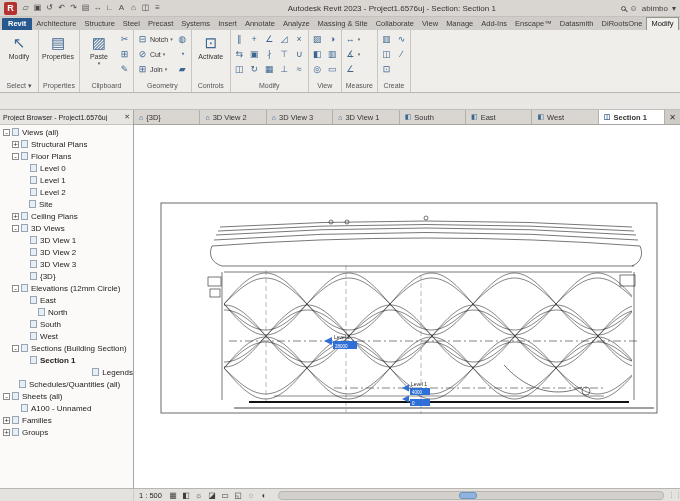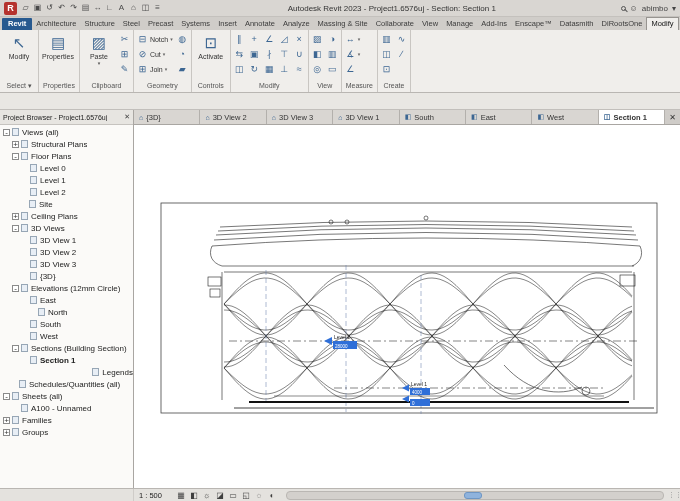--- a/index.html
+++ b/index.html
@@ -75,21 +75,21 @@
   .lvl-name{font-size:5px;fill:#222}
   .lvl-val{font-size:4.5px;fill:#fff}
   .lvl-box{fill:#2f6fd8}
   .lvl-flag{fill:#2f6fd8}
   svg text{font-family:"Liberation Sans",sans-serif}
 
   
   .statusbar{height:13px;background:#e4e2de;border-top:1px solid #b9b6b2;display:flex;align-items:center}
   .sb-left{width:134px;height:100%;border-right:1px solid #cfccc8;flex:none}
   .vcb{display:flex;align-items:center;gap:3px;padding:0 5px;height:100%}
-  .scale{font-size:7.5px;color:#222;margin-right:11px;white-space:nowrap}
+  .scale{font-size:7.5px;color:#222;margin-right:3px;white-space:nowrap}
   .vcbicon{font-size:8px;color:#3f3f3f;width:10px;text-align:center}
   .hscroll{flex:1;height:9px;background:#d3d0cc;border:1px solid #bab7b3;border-radius:4px;position:relative;margin:0 4px}
   .hthumb{position:absolute;left:47%;top:0;width:18px;height:7px;background:#8fb3dd;border-radius:3px;border:1px solid #6e96c4}
   .grip{width:12px;font-size:7px;color:#888;text-align:center}
 </style>
 </head>
 <body>
 
 <div id="app">
 

